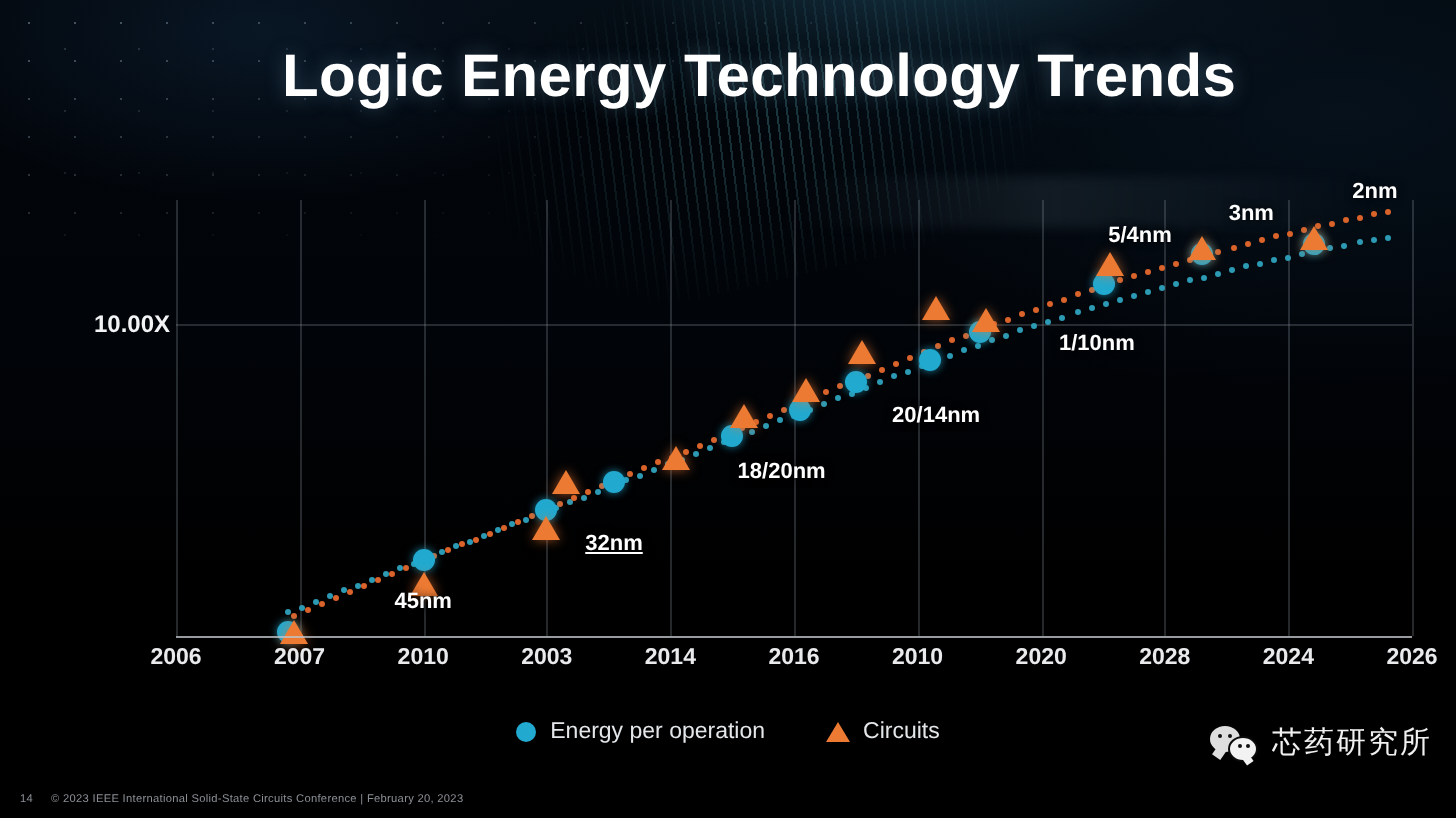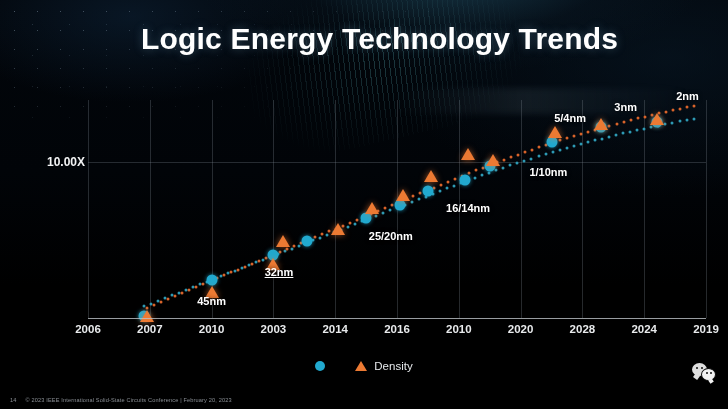--- a/index.html
+++ b/index.html
@@ -401,48 +401,50 @@
 <div class="xtick" style="left: 88px;">2006</div>
     <div class="xtick" style="left: 149.8px;">2007</div>
     <div class="xtick" style="left: 211.6px;">2010</div>
     <div class="xtick" style="left: 273.4px;">2003</div>
     <div class="xtick" style="left: 335.2px;">2014</div>
     <div class="xtick" style="left: 397px;">2016</div>
     <div class="xtick" style="left: 458.8px;">2010</div>
     <div class="xtick" style="left: 520.6px;">2020</div>
     <div class="xtick" style="left: 582.4px;">2028</div>
     <div class="xtick" style="left: 644.2px;">2024</div>
-    <div class="xtick" style="left: 706px;">2019</div>
+    <div class="xtick" style="left: 706px;">2026</div>
     <div class="nodelbl" style="left: 211.6px; top: 295.429px;">45nm</div>
-    <div class="nodelbl" style="left: 279px; top: 265.843px; text-decoration: underline;">32nm</div>
-    <div class="nodelbl" style="left: 390.82px; top: 230.029px;">25/20nm</div>
-    <div class="nodelbl" style="left: 468.07px; top: 202px;">16/14nm</div>
+    <div class="nodelbl" style="left: 307px; top: 265.843px; text-decoration: underline;">32nm</div>
+    <div class="nodelbl" style="left: 390.82px; top: 230.029px;">18/20nm</div>
+    <div class="nodelbl" style="left: 468.07px; top: 202px;">20/14nm</div>
     <div class="nodelbl" style="left: 548.41px; top: 166.186px;">1/10nm</div>
     <div class="nodelbl" style="left: 570.04px; top: 111.686px;">5/4nm</div>
     <div class="nodelbl" style="left: 625.66px; top: 100.786px;">3nm</div>
     <div class="nodelbl" style="left: 687.46px; top: 89.8857px;">2nm</div>
   </div>
 
 <div id="legend">
     <div class="lgitem">
       <span class="lgdot" style="background: rgb(33, 169, 207);"></span>
+      <span class="lgtext">Energy per operation</span>
     </div>
     <div class="lgitem">
       <span class="lgtri" style="border-bottom-color: rgb(236, 122, 51);"></span>
-      <span class="lgtext">Density</span>
+      <span class="lgtext">Circuits</span>
     </div>
   </div>
 
 <div id="footer">
   <span id="pageno">14</span>
   <span>© 2023 IEEE International Solid-State Circuits Conference  |  February 20, 2023</span>
 </div>
 
 <div id="watermark">
   <span id="wechat-icon">
     <span class="b1"></span>
     <span class="b2"></span>
     <span class="e" style="left:4px;top:4px;"></span>
     <span class="e" style="left:9px;top:4px;"></span>
     <span class="e" style="left:14px;top:9px;"></span>
     <span class="e" style="left:18px;top:9px;"></span>
   </span>
+  <span id="wm-text">芯药研究所</span>
 </div>
 
 </body></html>

